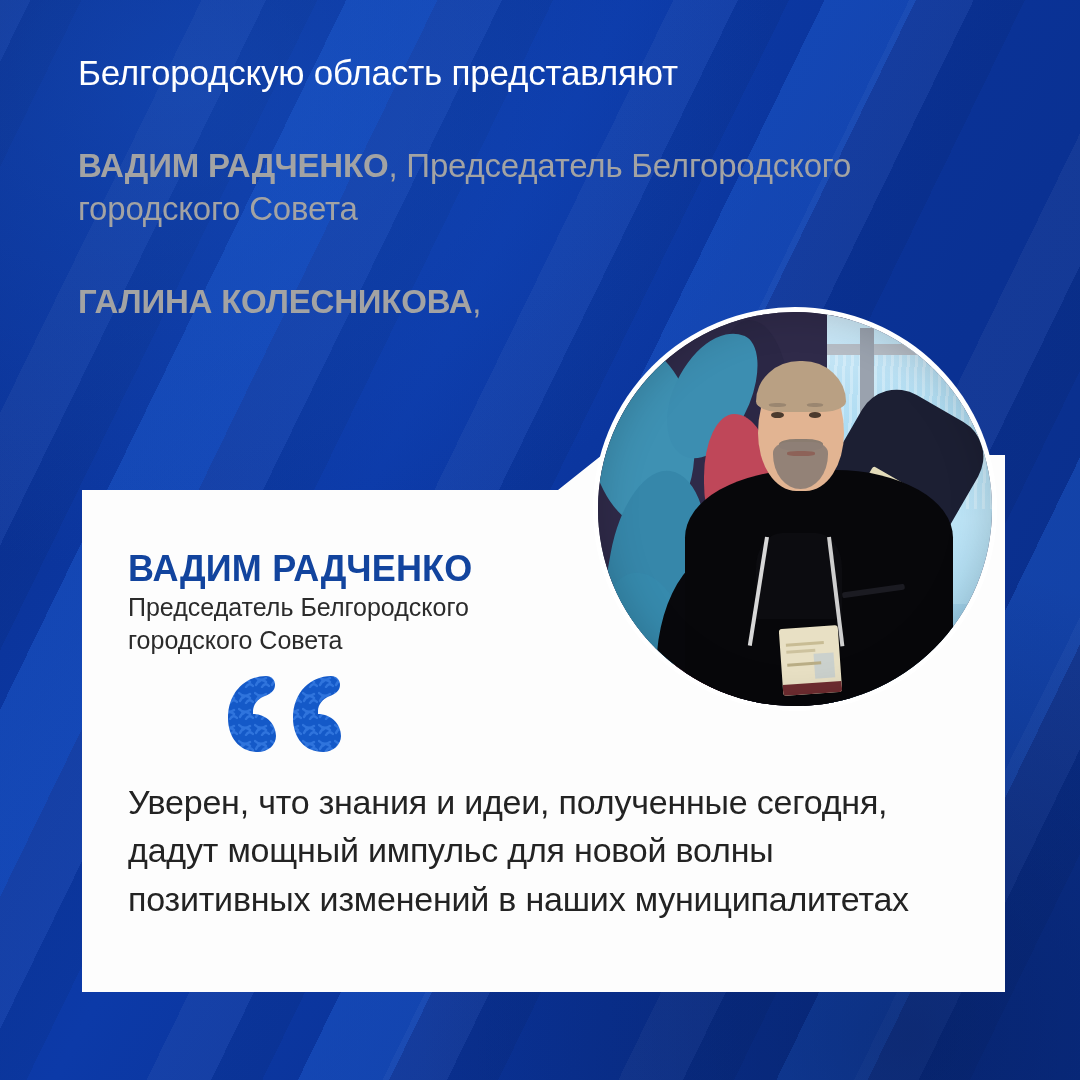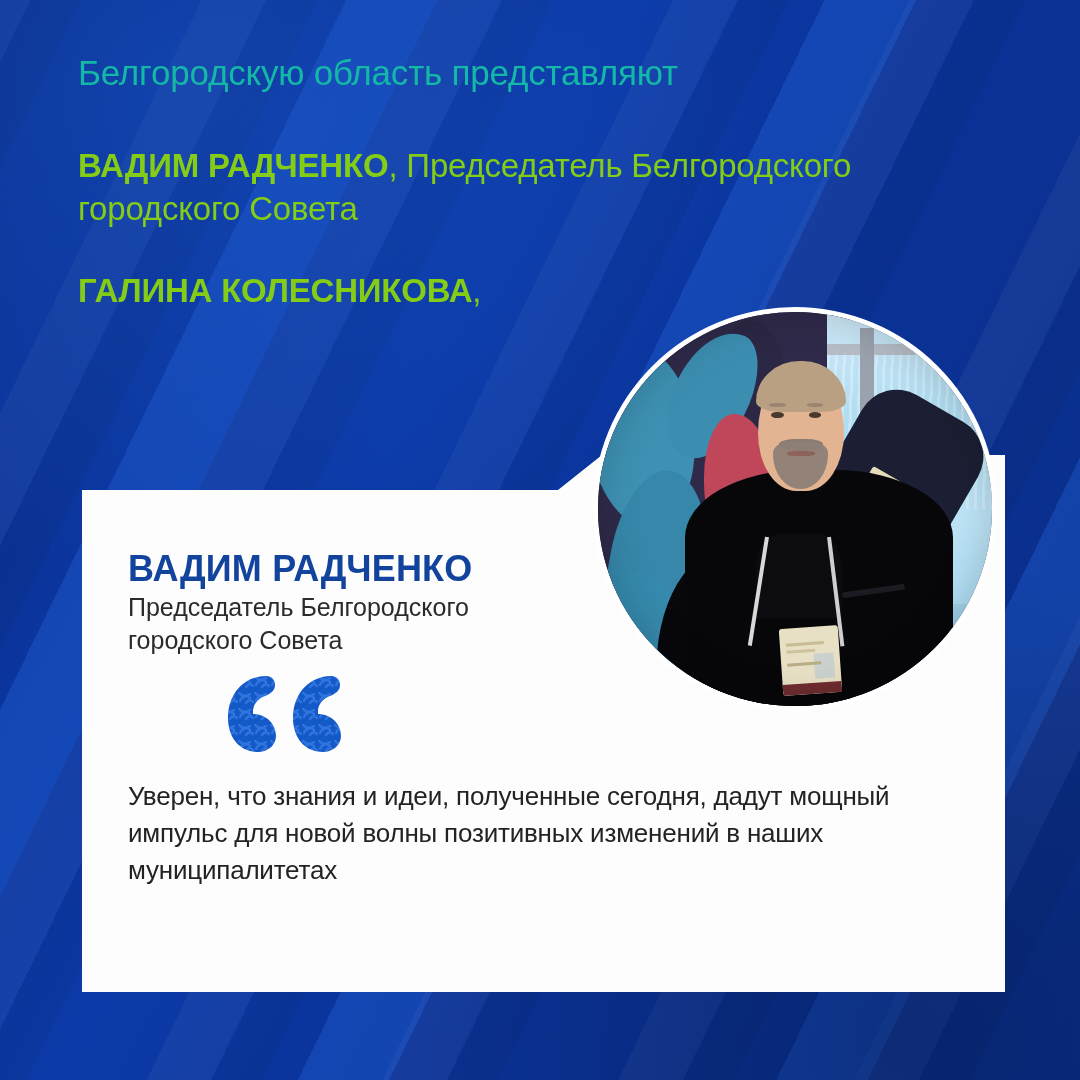--- a/index.html
+++ b/index.html
@@ -53,32 +53,32 @@
   }
   .bg-dark-br {
     position:absolute; right:-5%; bottom:-8%; width:70%; height:60%;
     background:radial-gradient(ellipse at 70% 80%, rgba(3,24,78,0.42) 0%, rgba(3,24,78,0) 65%);
   }
 
   
   .hdr {
     position:absolute; left:78px; top:52px;
     width:860px;
-    color:#14b8a6;
+    color:#ffffff;
     font-size:35px; font-weight:400; line-height:1.18;
     letter-spacing:-0.2px;
   }
   .person-block {
     position:absolute; left:78px;
-    color:#84cc16;
+    color:#a3a3a3;
     font-size:33px; font-weight:400; line-height:1.30;
     letter-spacing:-0.2px;
   }
   #person1 { top:145px; width:790px; }
-  #person2 { top:270px; width:560px; }
+  #person2 { top:281px; width:560px; }
   .person-block b { font-weight:700; }
 
   
   .card {
     position:absolute;
     left:82px; top:455px;
     width:923px; height:537px;
     background:#fdfdfd;
     -webkit-clip-path:polygon(0 35px, 476px 35px, 520px 0, 923px 0, 923px 537px, 0 537px);
     clip-path:polygon(0 35px, 476px 35px, 520px 0, 923px 0, 923px 537px, 0 537px);
@@ -99,21 +99,21 @@
   
   .quote-mark {
     position:absolute; left:222px; top:672px;
     width:125px; height:80px;
   }
 
   .quote-text {
     position:absolute; left:128px; top:778px;
     width:820px;
     color:#232323;
-    font-size:26px; font-weight:400; line-height:1.42;
+    font-size:34px; font-weight:400; line-height:1.42;
     letter-spacing:-0.2px;
   }
 
   
   .photo-wrap {
     position:absolute;
     left:593px; top:307px;
     width:404px; height:404px;
     border-radius:50%;
     background:#ffffff;

